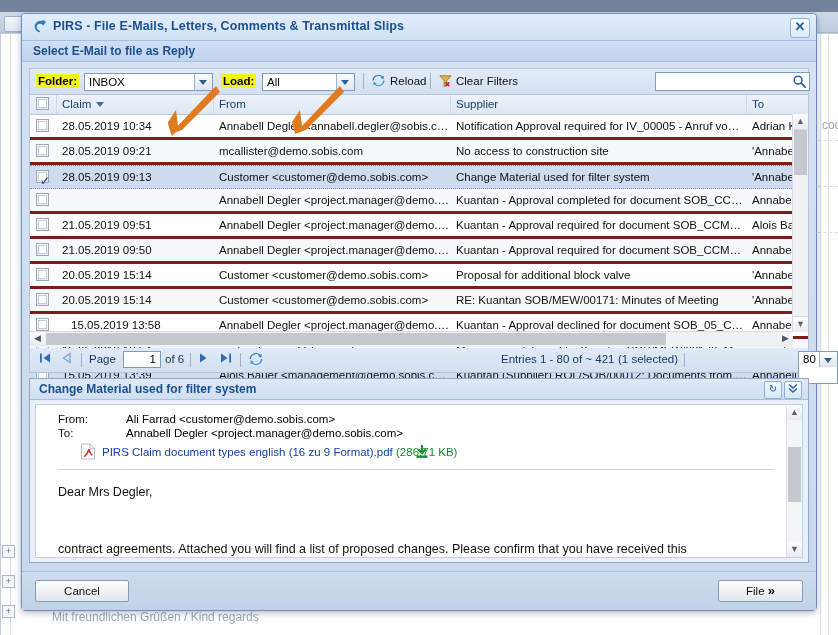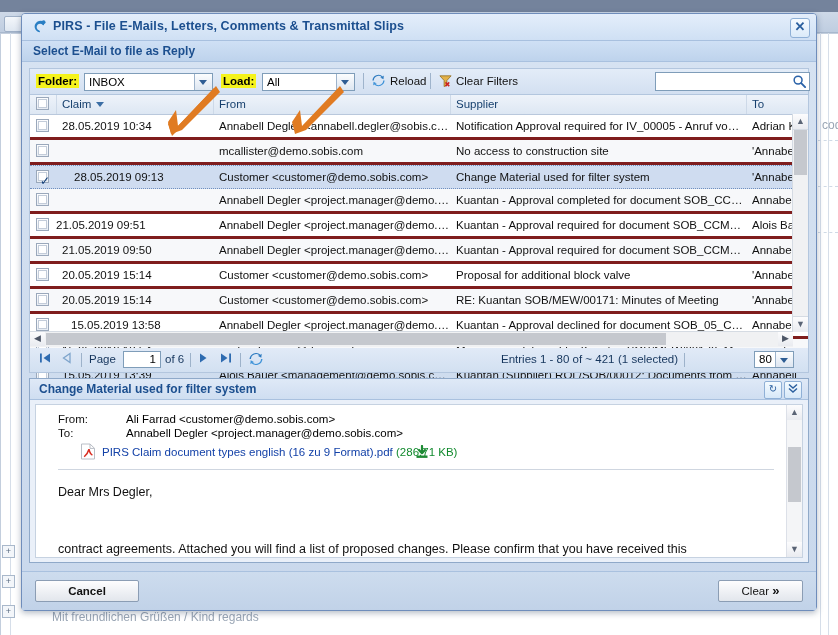--- a/index.html
+++ b/index.html
@@ -245,52 +245,53 @@
             <div class="gcell" style="left: 184px; width: 237px;">Annabell Degler &lt;annabell.degler@sobis.com&gt;</div>
             <div class="gcell" style="left: 421px; width: 296px;">Notification Approval required for IV_00005 - Anruf vom …</div>
             <div class="gcell" style="left: 717px; width: 66px;">Adrian K</div>
           </div>
           <div class="grow alt">
             <div class="gcell" style="left: 0px; width: 27px;">
               <span class="cbox">
                 <i></i>
               </span>
             </div>
+            <div class="gcell" style="left: 27px; width: 157px;">28.05.2019 09:21</div>
             <div class="gcell" style="left: 421px; width: 296px;">No access to construction site</div>
             <div class="gcell" style="left: 184px; width: 237px;">mcallister@demo.sobis.com</div>
             <div class="gcell" style="left: 717px; width: 66px;">'Annabell</div>
           </div>
           <div class="grow sel">
             <div class="gcell" style="left: 0px; width: 27px;">
               <span class="cbox checked">
                 <i></i>
               </span>
             </div>
-            <div class="gcell" style="left: 27px; width: 157px; margin-left: 12px;">28.05.2019 09:13</div>
+            <div class="gcell" style="left: 27px; width: 157px;">28.05.2019 09:13</div>
             <div class="gcell" style="left: 184px; width: 237px;">Customer &lt;customer@demo.sobis.com&gt;</div>
             <div class="gcell" style="left: 421px; width: 296px;">Change Material used for filter system</div>
             <div class="gcell" style="left: 717px; width: 66px;">'Annabell</div>
           </div>
           <div class="grow alt">
             <div class="gcell" style="left: 0px; width: 27px;">
               <span class="cbox">
                 <i></i>
               </span>
             </div>
             <div class="gcell" style="left: 184px; width: 237px;">Annabell Degler &lt;project.manager@demo.sobis…</div>
             <div class="gcell" style="left: 421px; width: 296px;">Kuantan - Approval completed for document SOB_CCM_…</div>
             <div class="gcell" style="left: 717px; width: 66px;">Annabell</div>
           </div>
           <div class="grow">
             <div class="gcell" style="left: 0px; width: 27px;">
               <span class="cbox">
                 <i></i>
               </span>
             </div>
-            <div class="gcell" style="left: 21px; width: 157px;">21.05.2019 09:51</div>
+            <div class="gcell" style="left: 27px; width: 157px;">21.05.2019 09:51</div>
             <div class="gcell" style="left: 184px; width: 237px;">Annabell Degler &lt;project.manager@demo.sobis…</div>
             <div class="gcell" style="left: 421px; width: 296px;">Kuantan - Approval required for document SOB_CCM_GE…</div>
             <div class="gcell" style="left: 717px; width: 66px;">Alois Bau</div>
           </div>
           <div class="grow alt">
             <div class="gcell" style="left: 0px; width: 27px;">
               <span class="cbox">
                 <i></i>
               </span>
             </div>
@@ -401,21 +402,21 @@
       <span class="pg-ico" style="left:218px;top:3px;">
         <svg width="16" height="16" viewBox="0 0 16 16">
           <path d="M3 8a5 5 0 0 1 8.5-3.5l-1.8.2 3.6 2 .4-4-1.2 1A6.6 6.6 0 0 0 1.5 8z" fill="#2b79bf"></path>
           <path d="M13 8a5 5 0 0 1-8.5 3.5l1.8-.2-3.6-2-.4 4 1.2-1A6.6 6.6 0 0 0 14.5 8z" fill="#3f93d8"></path>
         </svg>
       </span>
       <span class="pg-txt" style="left:471px;">Entries 1 - 80 of ~ 421</span>
       <span class="pg-txt" style="left:588px;">(1 selected)</span>
       <span class="pg-sep" style="left:654px;"></span>
       <span class="pg-txt" style="left:662px;margin-top:47px;">Entries per page</span>
-      <div class="combo" style="position:absolute;left:724px;top:3px;width:40px;height:17px;">
+      <div class="combo" style="position:absolute;left:768px;top:3px;width:40px;height:33px;">
         <span class="val" style="top:1px;">80</span>
         <span class="arrow" style="height:15px;"></span>
       </div>
     </div>
 
     <div class="preview" style="height:185px;">
       <div class="pv-head">
         <span class="pv-title">Change Material used for filter system</span>
         <span class="pv-btn" style="right:26px;">↻</span>
         <span class="pv-btn" style="right:6px;">
@@ -455,23 +456,23 @@
         <div class="pv-vsb">
           <div class="btn">▲</div>
           <div class="thumb"></div>
           <div class="btn bot">▼</div>
         </div>
       </div>
     </div>
   </div>
 
   <div class="footer">
-    <div class="fbtn" style="left:13px;width:104px;font-weight:bold;">Cancel</div>
+    <div class="fbtn" style="left:13px;width:94px;">Cancel</div>
     <div class="fbtn" style="right:13px;width:85px;">
-      <span>Clear</span>
+      <span>File</span>
       <span style="font-weight:bold;font-size:13px;">»</span>
     </div>
   </div>
 </div>
 
 <svg class="arrow-ann" style="left:166px;top:84px;" width="60" height="52">
   <path d="M48 4 L10 44 L10 28 L2 40 L6 52 L14 44 L52 8 Z" fill="#e07b22"></path>
   <path d="M50 2 L12 42 L10 26 L2 38 L5 50 L16 46 L54 8 Z" fill="#e07b22"></path>
 </svg>
 <svg class="arrow-ann" style="left:290px;top:84px;" width="60" height="52">

